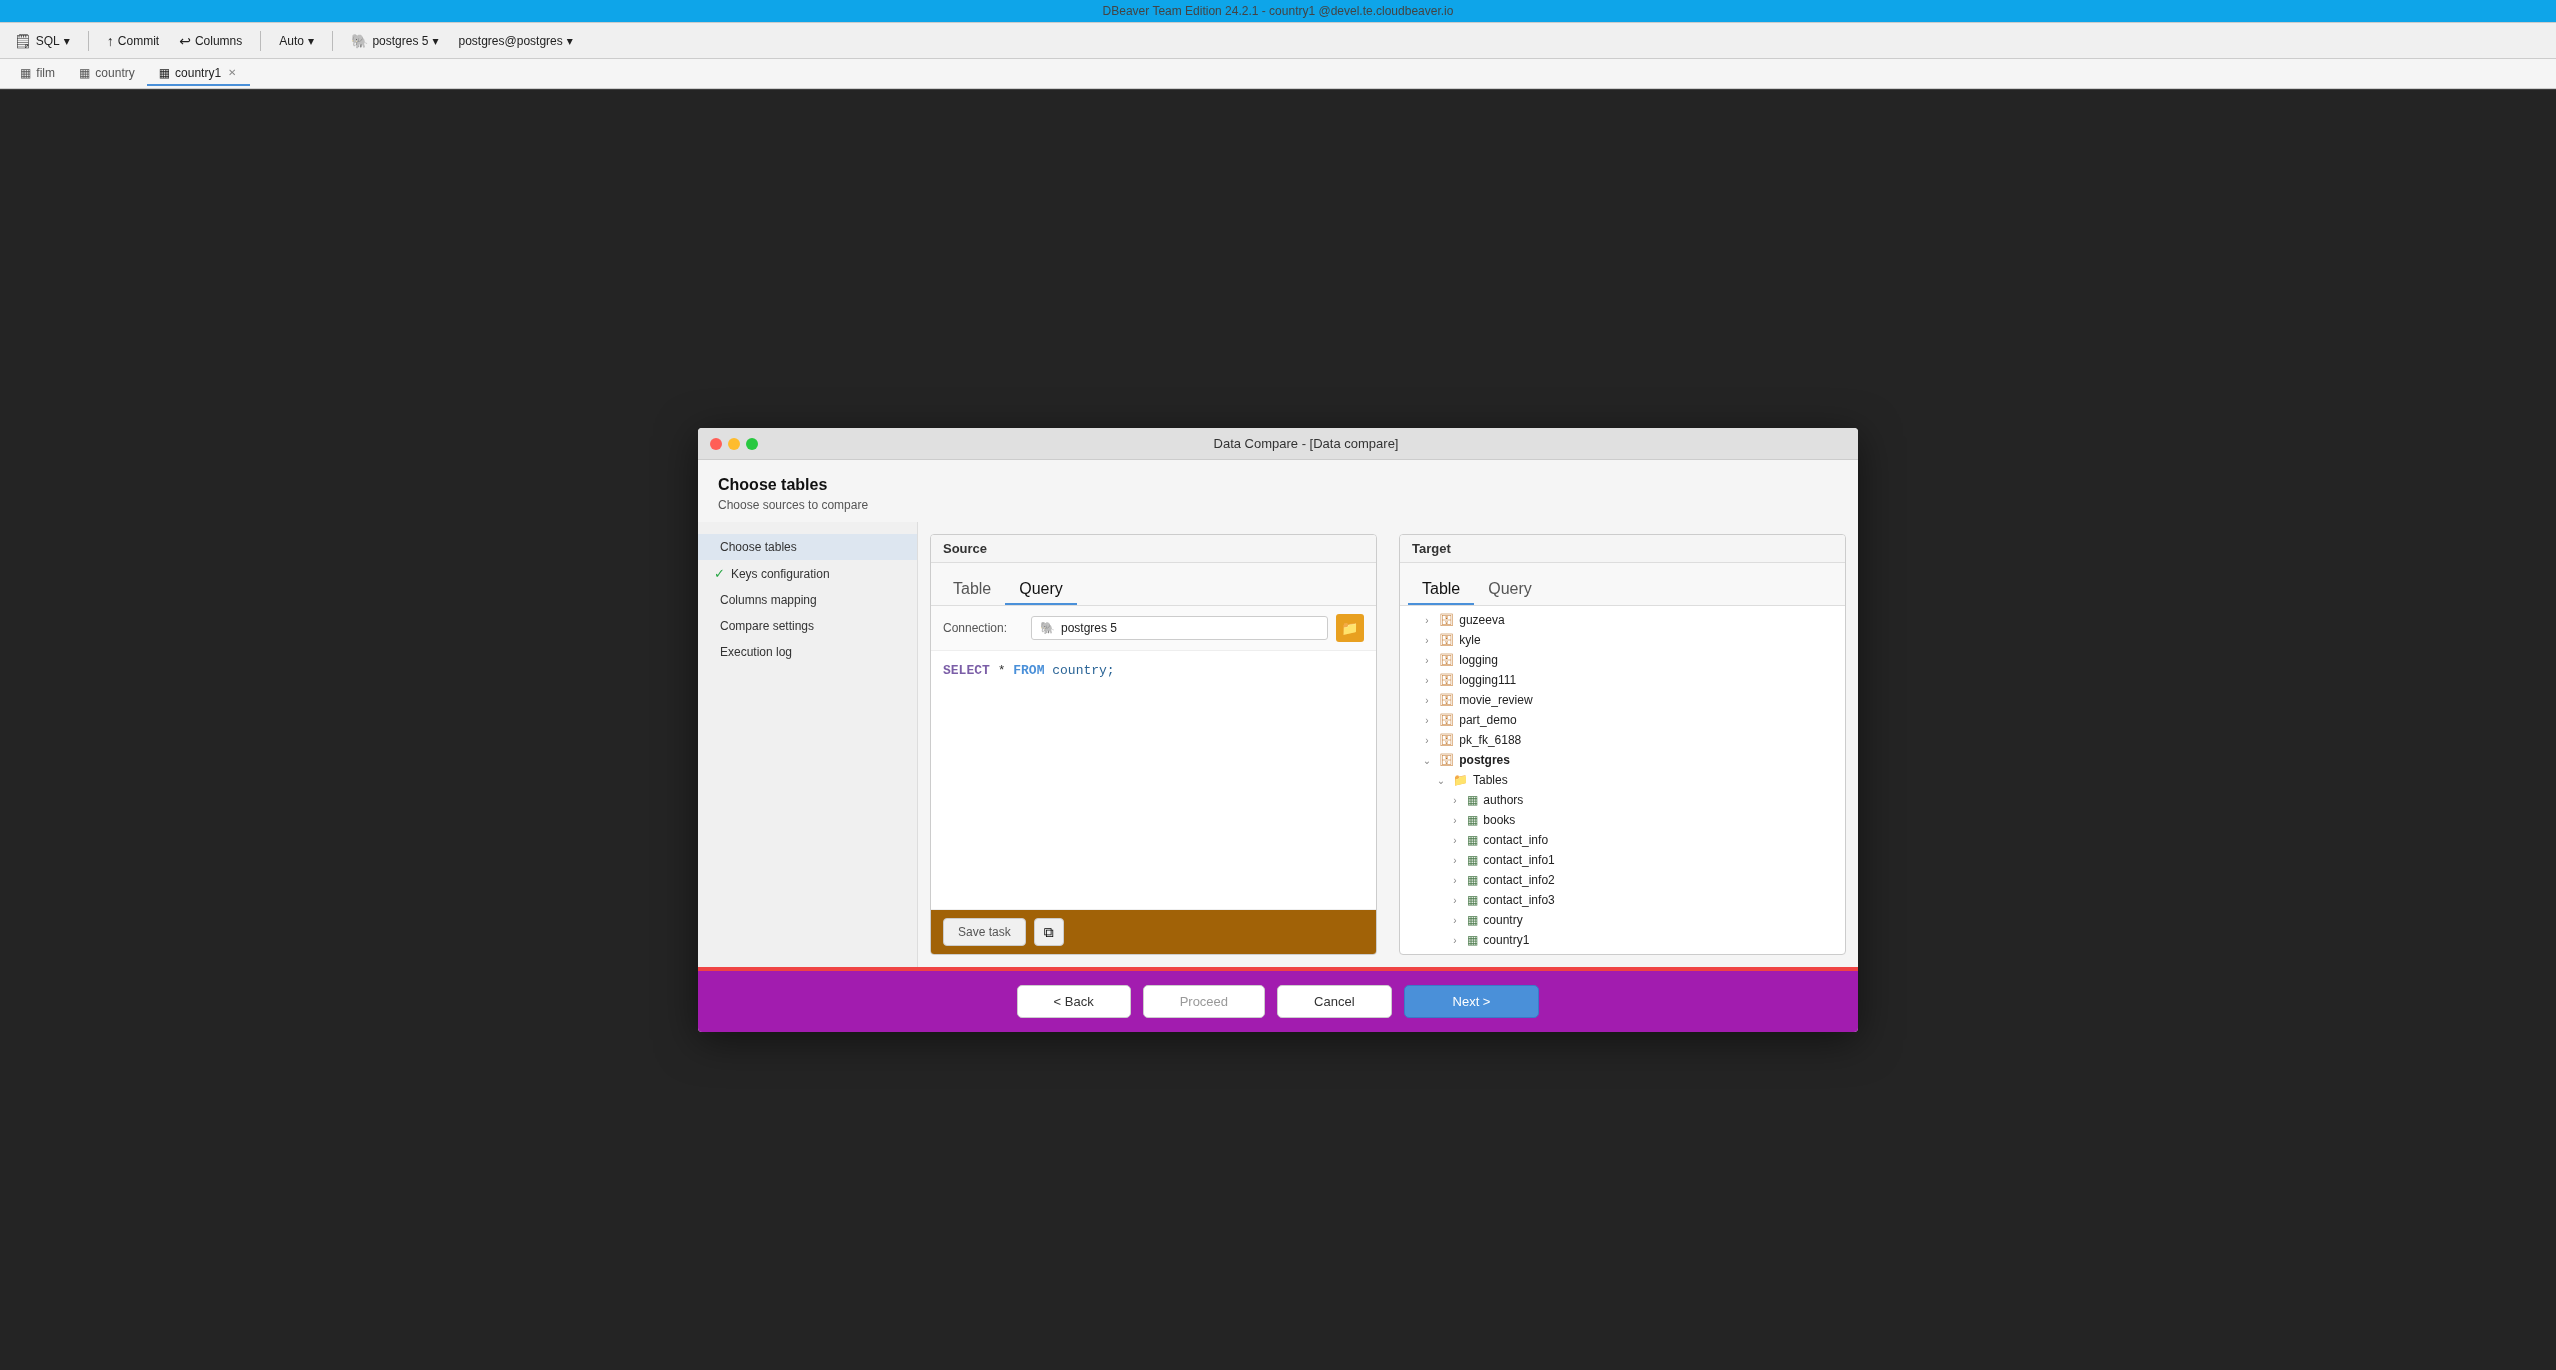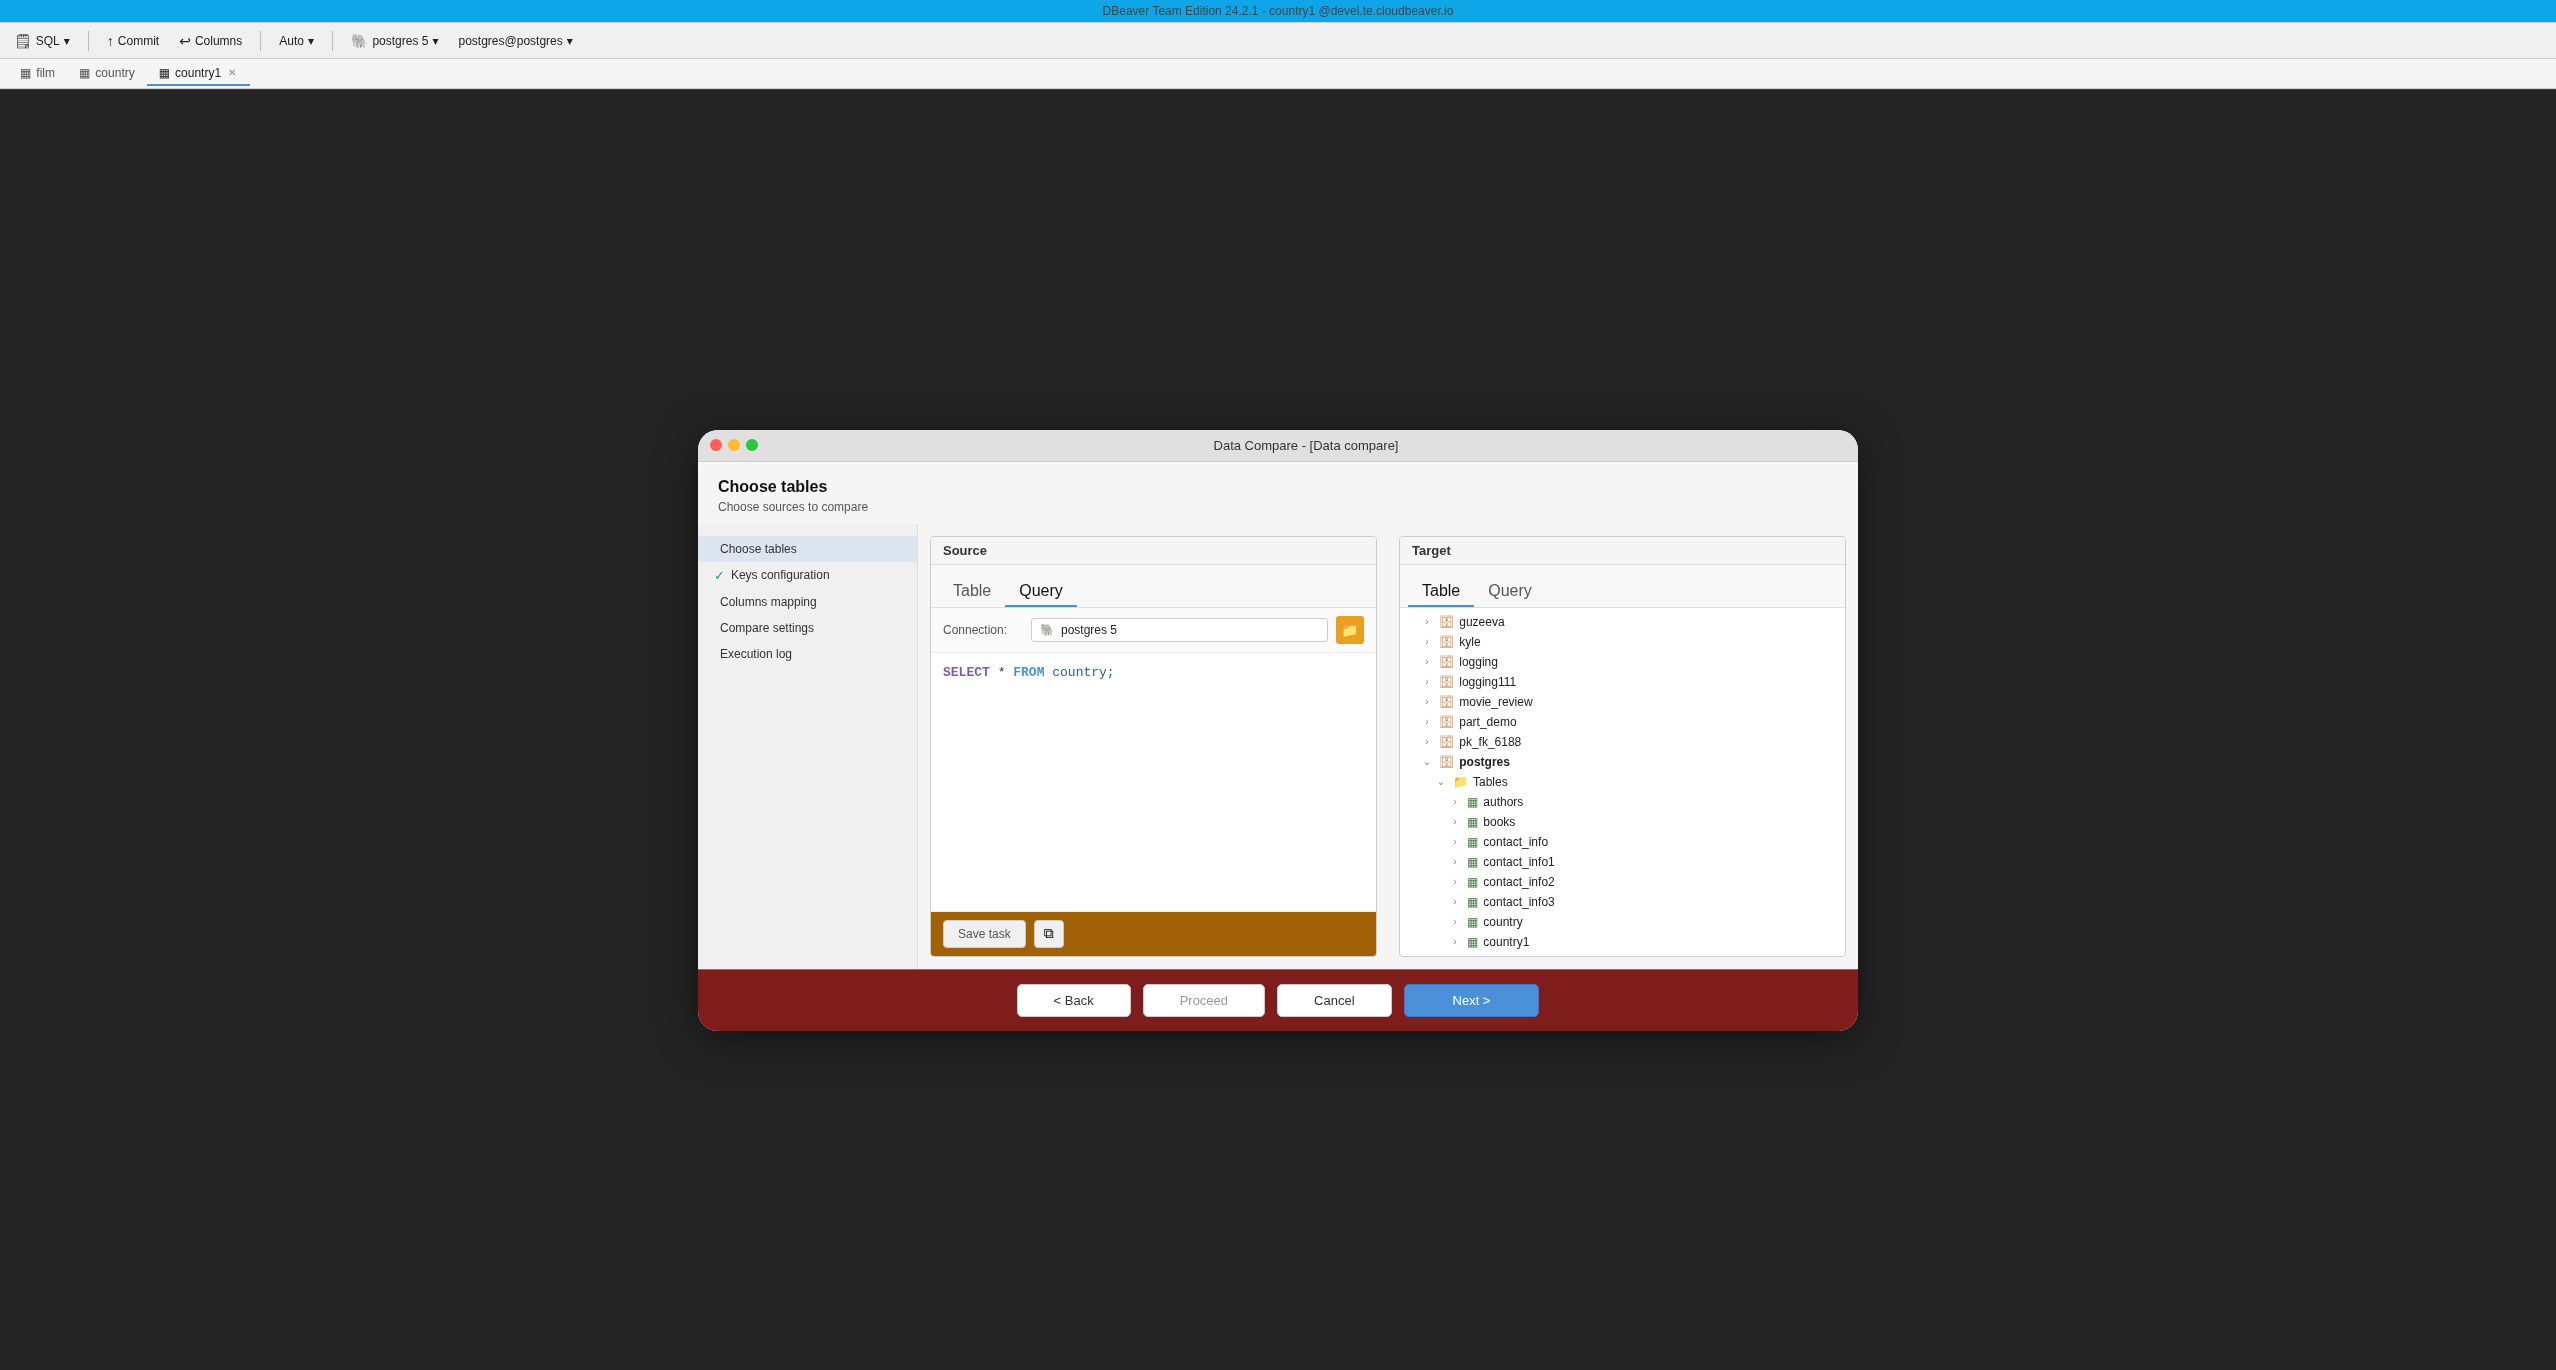--- a/index.html
+++ b/index.html
@@ -81,21 +81,21 @@
       background: rgba(0,0,0,0.4);
       display: flex;
       align-items: center;
       justify-content: center;
       z-index: 100;
     }
 
     
     .dialog {
       background: #f5f5f5;
-      border-radius: 20px;
+      border-radius: 4px;
       box-shadow: 0 8px 40px rgba(0,0,0,0.5);
       width: 1160px;
       max-width: 95vw;
       overflow: hidden;
       display: flex;
       flex-direction: column;
     }
 
     
     .dialog-titlebar {
@@ -329,22 +329,22 @@
       align-items: center;
       justify-content: center;
       font-size: 14px;
     }
 
     
     .dialog-footer {
       display: flex;
       padding: 14px 20px;
       gap: 12px;
-      border-top: 1px solid #ef4444;
-      background: #7f1d1d;
+      border-top: 4px solid #ef4444;
+      background: #a21caf;
       justify-content: center;
     }
     .footer-btn {
       padding: 8px 36px;
       font-size: 13px;
       border-radius: 5px;
       cursor: pointer;
       border: 1px solid #ccc;
     }
     .footer-btn.back {

